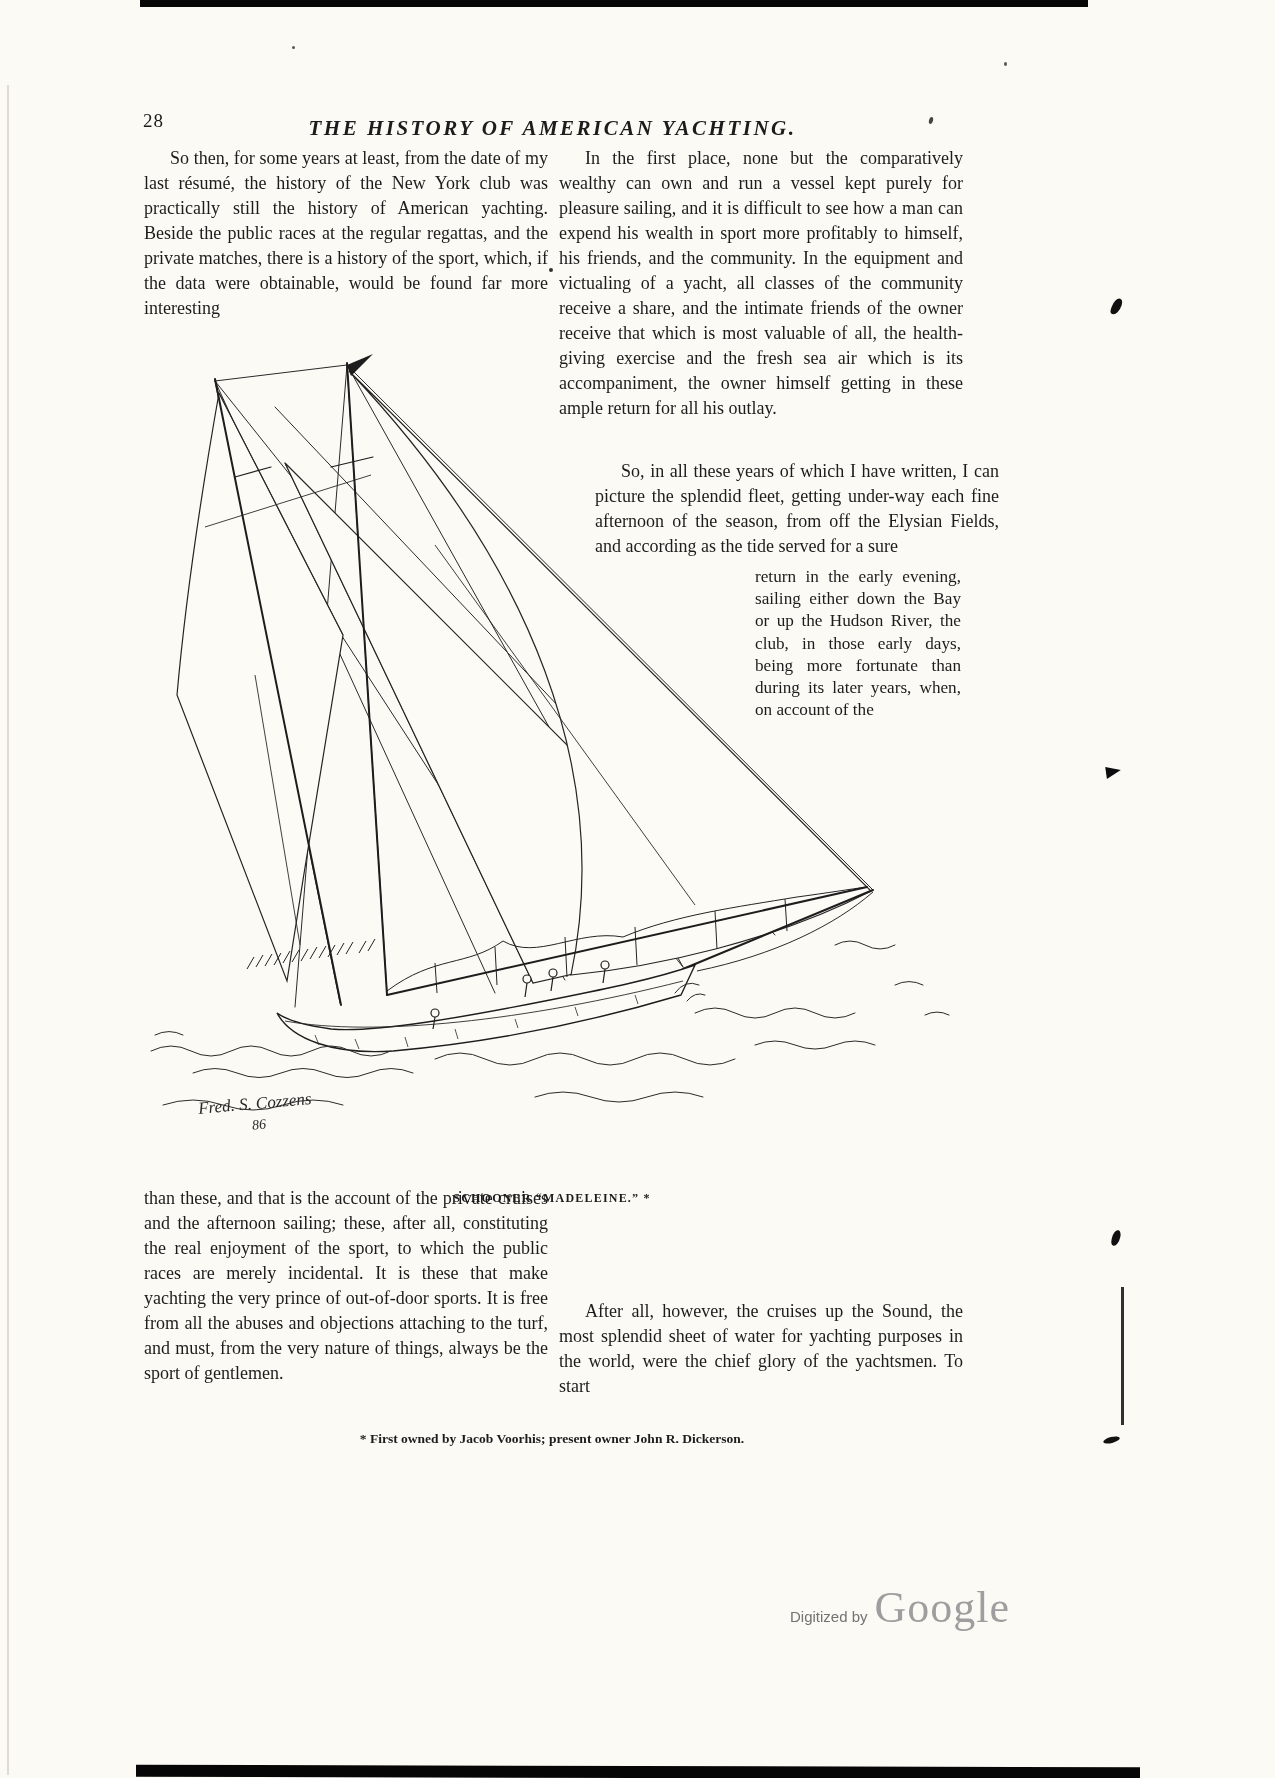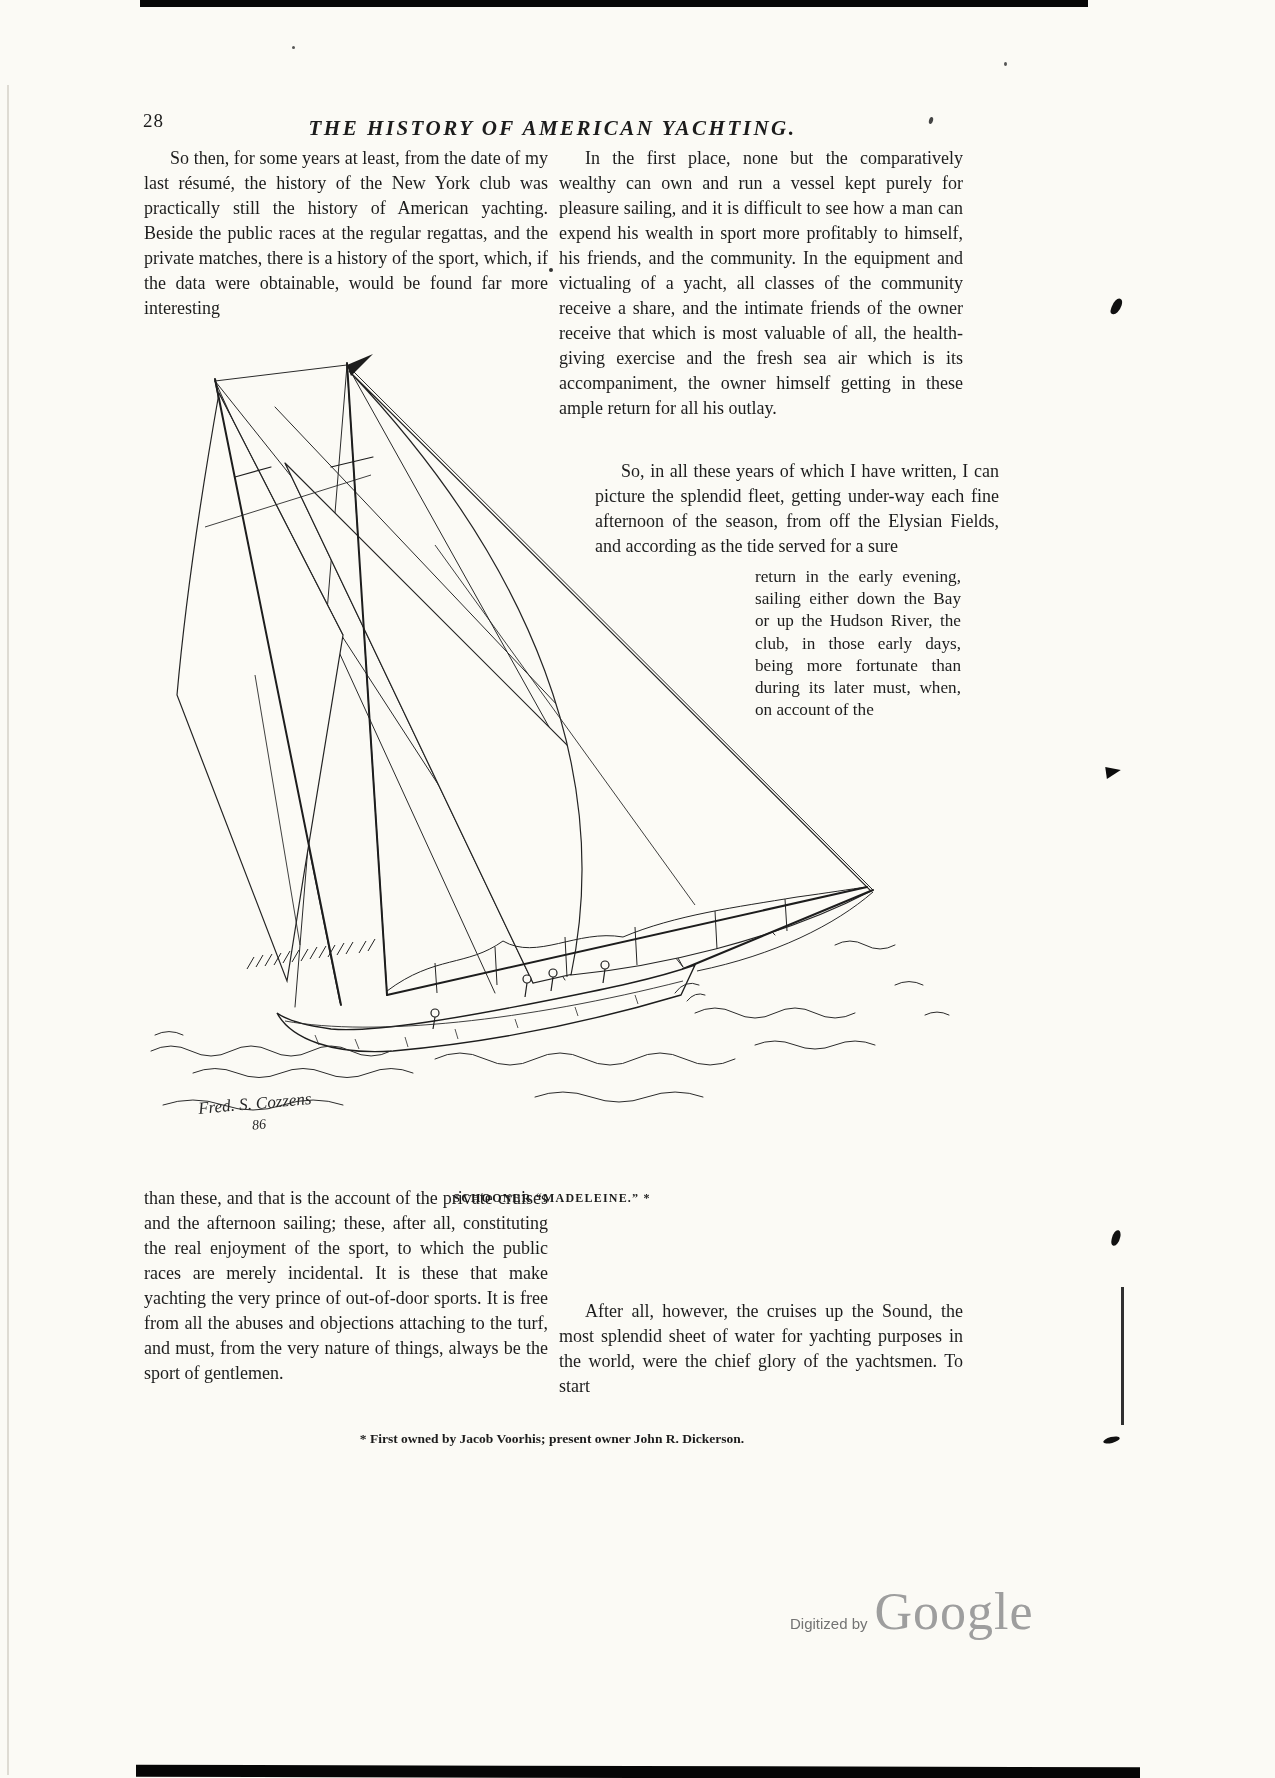--- a/index.html
+++ b/index.html
@@ -50,21 +50,21 @@
   .watermark{
     position:absolute;left:790px;top:1582px;
     display:flex;align-items:baseline;gap:7px;z-index:3;
   }
   .watermark .prefix{
     font-family:"Liberation Sans", sans-serif;
     font-size:15px;color:#737373;
   }
   .watermark .brand{
     font-family:"Liberation Serif", serif;
-    font-size:52px;color:#9e9e9e;letter-spacing:1px;
+    font-size:44px;color:#9e9e9e;letter-spacing:1px;
   }
   .bar-top{
     position:absolute;left:140px;top:0;width:948px;height:7px;
     background:#070707;z-index:4;
   }
   .bar-bottom{
     position:absolute;left:136px;top:1766px;width:1004px;height:12px;
     background:#060606;transform:rotate(0.15deg);z-index:4;
   }
   .left-edge-line{
@@ -98,21 +98,21 @@
 
   <div class="page-number">28</div>
   <div class="header-title">THE HISTORY OF AMERICAN YACHTING.</div>
 
   <div class="col indent" style="left:144px;top:146px;width:404px;">So then, for some years at least, from the date of my last résumé, the history of the New York club was practically still the history of American yachting. Beside the public races at the regular regattas, and the private matches, there is a history of the sport, which, if the data were obtainable, would be found far more interesting</div>
 
   <div class="col indent" style="left:559px;top:146px;width:404px;">In the first place, none but the comparatively wealthy can own and run a vessel kept purely for pleasure sailing, and it is difficult to see how a man can expend his wealth in sport more profitably to himself, his friends, and the community. In the equipment and victualing of a yacht, all classes of the community receive a share, and the intimate friends of the owner receive that which is most valuable of all, the health-giving exercise and the fresh sea air which is its accompaniment, the owner himself getting in these ample return for all his outlay.</div>
 
   <div class="col indent" style="left:559px;top:459px;width:404px;margin-left:36px;">So, in all these years of which I have written, I can picture the splendid fleet, getting under-way each fine afternoon of the season, from off the Elysian Fields, and according as the tide served for a sure</div>
 
-  <div class="col" style="left:755px;top:566px;width:206px;font-size:17.2px;line-height:22.2px;">return in the early evening, sailing either down the Bay or up the Hudson River, the club, in those early days, being more fortunate than during its later must, when, on account of the</div>
+  <div class="col" style="left:755px;top:566px;width:206px;font-size:17.2px;line-height:22.2px;">return in the early evening, sailing either down the Bay or up the Hudson River, the club, in those early days, being more fortunate than during its later years, when, on account of the</div>
 
   <svg class="illustration" viewBox="0 0 840 800">
 
     <g stroke="#2a2a2a" stroke-width="1" fill="none" stroke-linecap="round">
       <path d="M212,20 L738,545"></path>
       <path d="M212,20 L160,662"></path>
       <path d="M212,20 L548,622"></path>
       <path d="M80,36 L548,622"></path>
       <path d="M80,36 L205,658"></path>
       <path d="M80,36 L360,648"></path>

